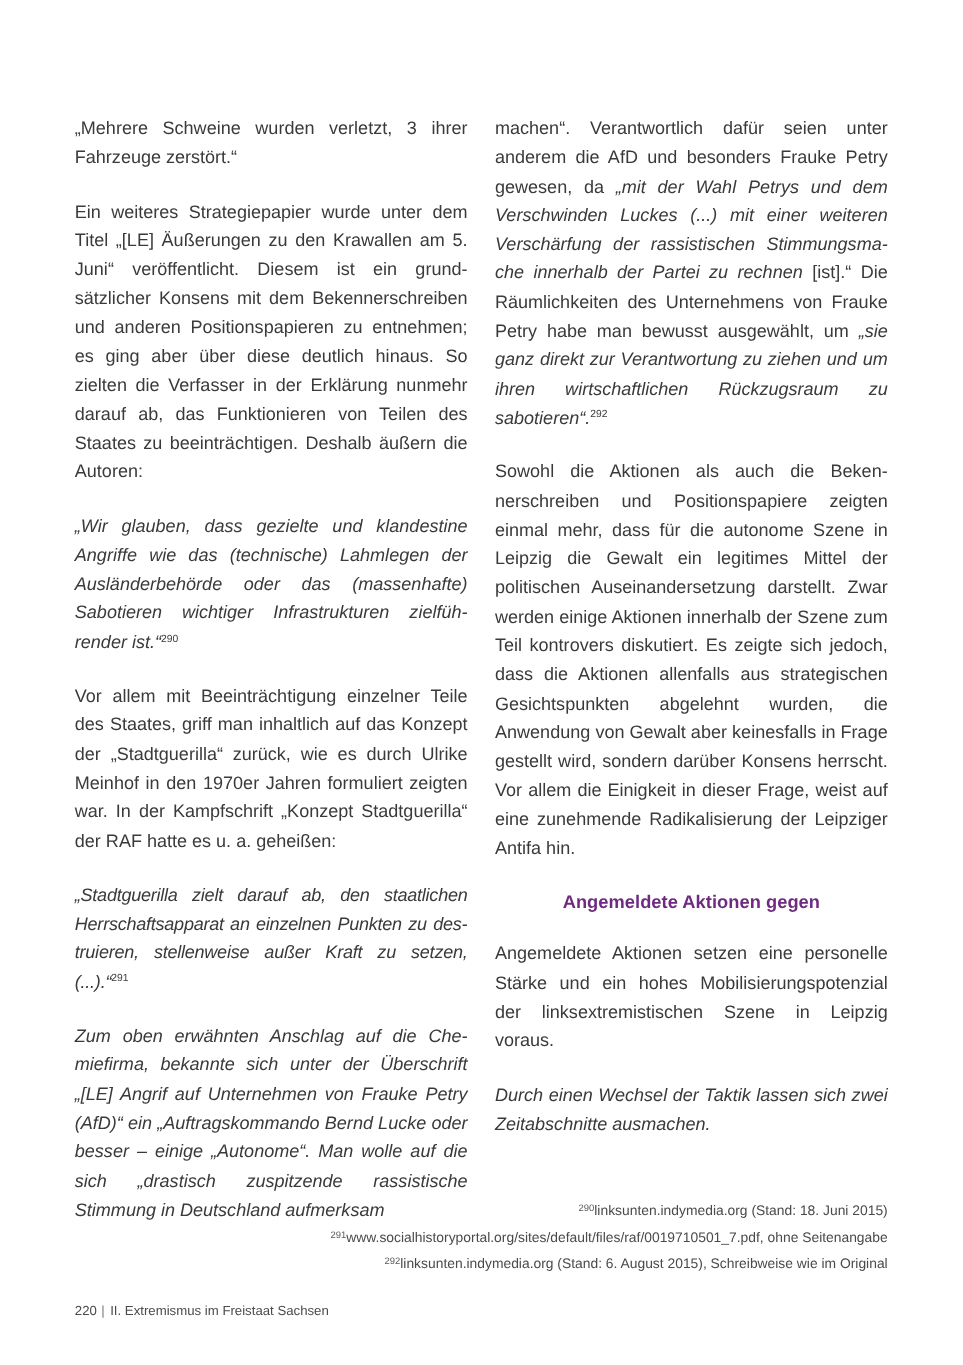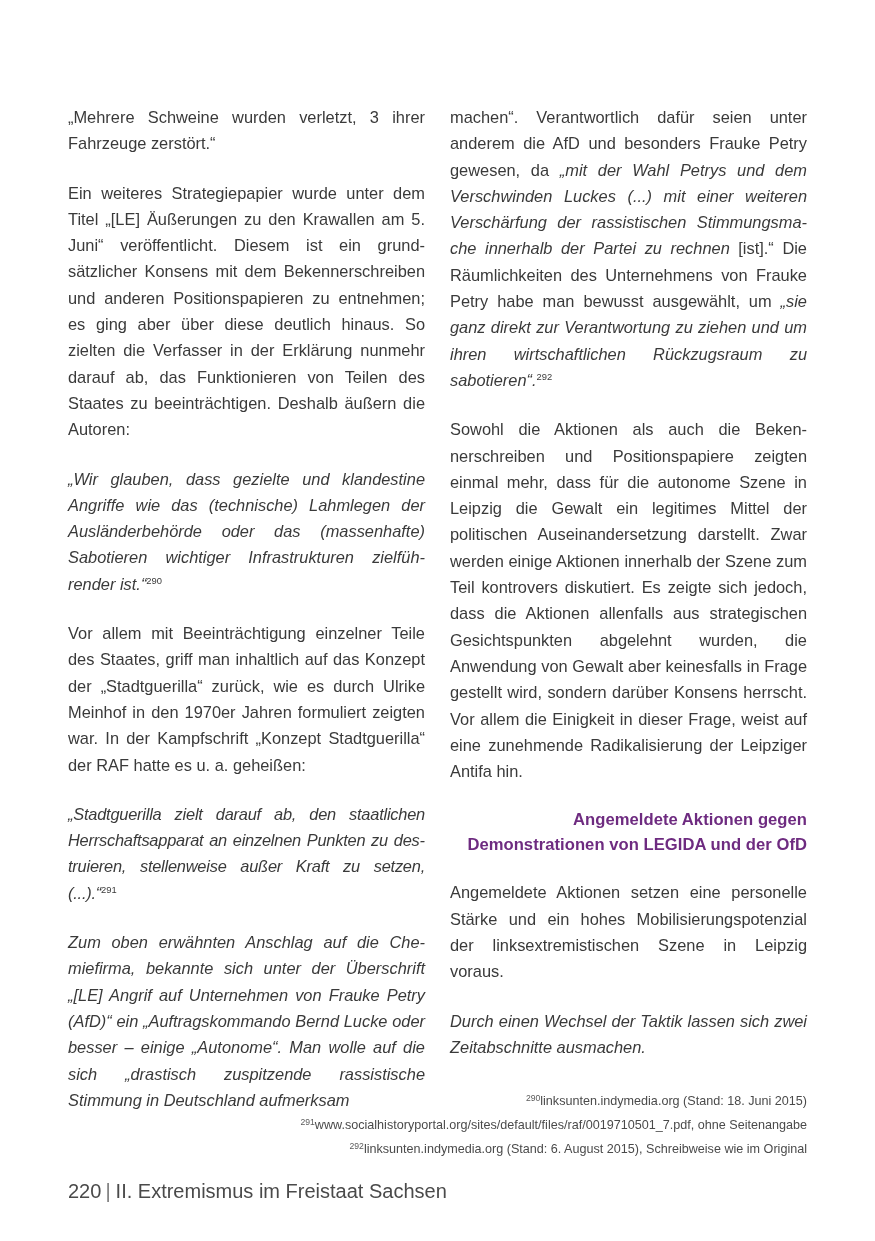--- a/index.html
+++ b/index.html
@@ -66,21 +66,21 @@
     letter-spacing: 0;
   }
 
   
   h2.section-heading {
     margin: 0 0 22px 0;
     font-size: 16.6px;
     line-height: 25px;
     font-weight: bold;
     color: #6e2b80;
-    text-align: right;
+    text-align: center;
     letter-spacing: 0.05px;
   }
   h2.section-heading .hl { display: block; }
 
   
   .footnotes {
     position: absolute;
     left: 68px;
     top: 1072px;
     width: 739px;
@@ -99,21 +99,21 @@
     font-size: 8.6px;
     vertical-align: 0.45em;
     color: #5a5a5a;
   }
 
   
   .page-footer {
     position: absolute;
     left: 68px;
     top: 1165px;
-    font-size: 20px;
+    font-size: 12px;
     line-height: 20px;
     color: #4a4a4a;
     white-space: nowrap;
   }
   .page-footer .sep {
     display: inline-block;
     padding: 0 5px 0 4px;
     color: #7a7a7a;
   }
 </style>
@@ -141,21 +141,20 @@
     </div>
 
     <div class="col">
 
       <p class="para"><span class="ro">machen“. Verantwortlich dafür seien unter anderem die AfD und besonders Frauke Petry gewesen, da </span><span class="it">„mit der Wahl Petrys und dem Verschwinden Luckes (...) mit einer weiteren Verschärfung der rassistischen Stimmungsma­che innerhalb der Partei zu rechnen</span><span class="ro"> [ist].“ Die Räumlichkeiten des Unternehmens von Frauke Petry habe man bewusst ausgewählt, um </span><span class="it">„sie ganz direkt zur Verantwortung zu ziehen und um ihren wirtschaftlichen Rückzugsraum zu sabotieren“.</span><sup class="fnref">292</sup></p>
 
       <p class="para">Sowohl die Aktionen als auch die Beken­nerschreiben und Positionspapiere zeigten einmal mehr, dass für die autonome Szene in Leipzig die Gewalt ein legitimes Mittel der politischen Auseinandersetzung darstellt. Zwar werden einige Aktionen innerhalb der Szene zum Teil kontrovers diskutiert. Es zeigte sich jedoch, dass die Aktionen allenfalls aus stra­tegischen Gesichtspunkten abgelehnt wurden, die Anwendung von Gewalt aber keinesfalls in Frage gestellt wird, sondern darüber Konsens herrscht. Vor allem die Einigkeit in dieser Frage, weist auf eine zunehmende Radikalisierung der Leipziger Antifa hin.</p>
 
       <h2 class="section-heading">
           <span class="hl">Angemeldete Aktionen gegen</span>
-          <span class="hl">Demonstrationen von LEGIDA und der OfD</span>
         </h2>
 
       <p class="para">Angemeldete Aktionen setzen eine personelle Stärke und ein hohes Mobilisierungspotenzial der linksextremistischen Szene in Leipzig voraus.</p>
 
       <p class="para">Durch einen Wechsel der Taktik lassen sich zwei Zeitabschnitte ausmachen.</p>
 
     </div>
   </div>
 
   <div class="footnotes">

